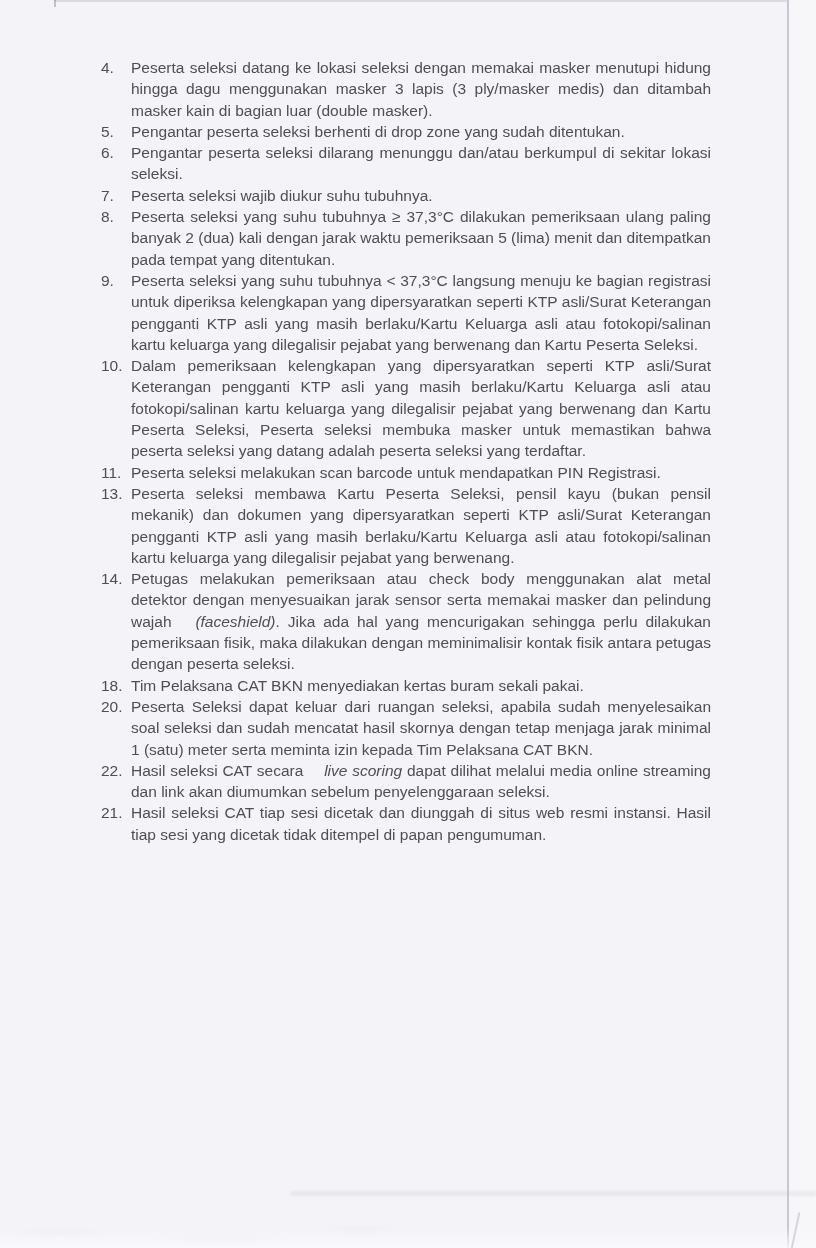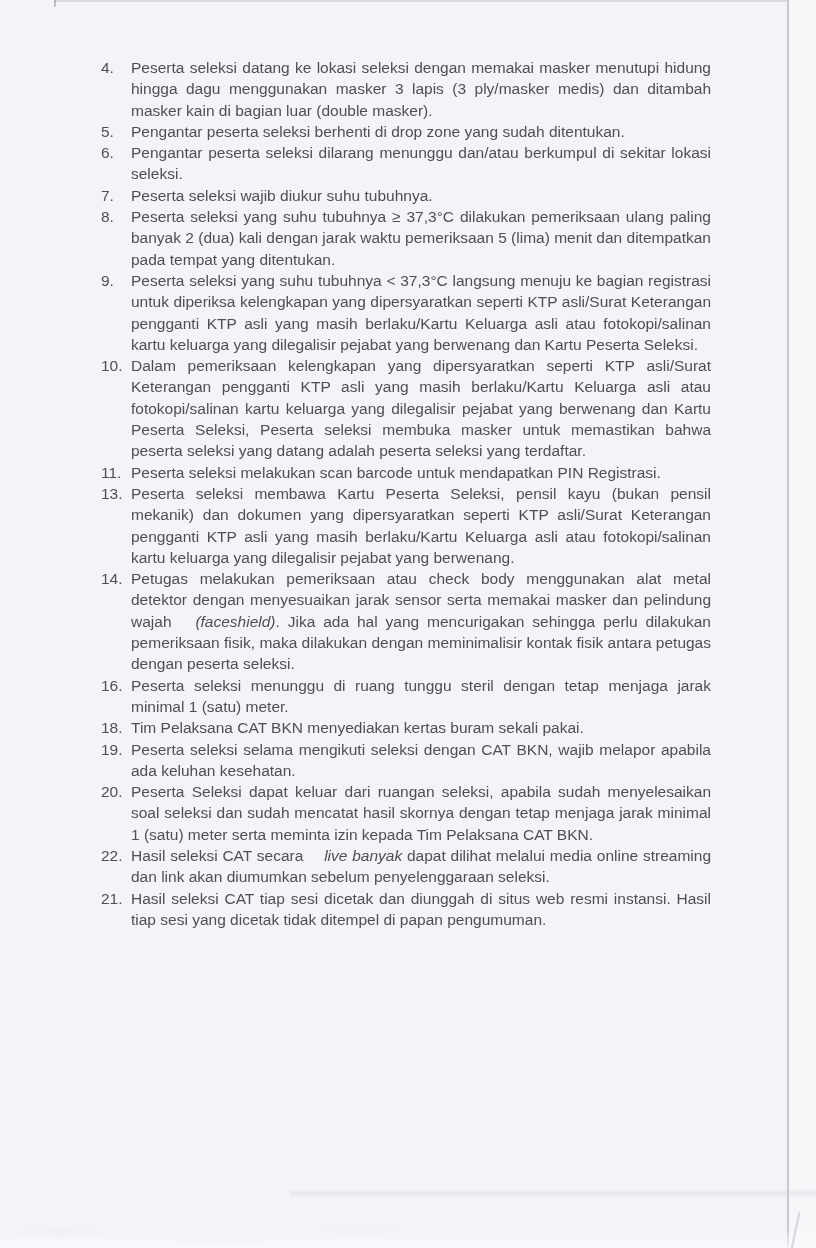--- a/index.html
+++ b/index.html
@@ -133,37 +133,29 @@
       </div>
       <div class="list-item">
         <span class="num">13.</span>
         <div class="txt"><span>Peserta seleksi membawa Kartu Peserta Seleksi, pensil kayu (bukan pensil mekanik) dan dokumen yang dipersyaratkan seperti KTP asli/Surat Keterangan pengganti KTP asli yang masih berlaku/Kartu Keluarga asli atau fotokopi/salinan kartu keluarga yang dilegalisir pejabat yang berwenang.</span></div>
       </div>
       <div class="list-item">
         <span class="num">14.</span>
         <div class="txt"><span>Petugas melakukan pemeriksaan atau check body menggunakan alat metal detektor dengan menyesuaikan jarak sensor serta memakai masker dan pelindung wajah </span><em>(faceshield)</em><span>. Jika ada hal yang mencurigakan sehingga perlu dilakukan pemeriksaan fisik, maka dilakukan dengan meminimalisir kontak fisik antara petugas dengan peserta seleksi.</span></div>
       </div>
       <div class="list-item">
-        <span class="num">16.</span>
-        <div class="txt"><span>Peserta seleksi menunggu di ruang tunggu steril dengan tetap menjaga jarak minimal 1 (satu) meter.</span></div>
-      </div>
-      <div class="list-item">
         <span class="num">18.</span>
         <div class="txt"><span>Tim Pelaksana CAT BKN menyediakan kertas buram sekali pakai.</span></div>
-      </div>
-      <div class="list-item">
-        <span class="num">19.</span>
-        <div class="txt"><span>Peserta seleksi selama mengikuti seleksi dengan CAT BKN, wajib melapor apabila ada keluhan kesehatan.</span></div>
       </div>
       <div class="list-item">
         <span class="num">20.</span>
         <div class="txt"><span>Peserta Seleksi dapat keluar dari ruangan seleksi, apabila sudah menyelesaikan soal seleksi dan sudah mencatat hasil skornya dengan tetap menjaga jarak minimal 1 (satu) meter serta  meminta izin kepada Tim Pelaksana CAT BKN.</span></div>
       </div>
       <div class="list-item">
         <span class="num">22.</span>
-        <div class="txt"><span>Hasil seleksi CAT secara </span><em>live banyak</em><span> dapat dilihat melalui media online streaming dan link akan diumumkan sebelum penyelenggaraan seleksi.</span></div>
+        <div class="txt"><span>Hasil seleksi CAT secara </span><em>live scoring</em><span> dapat dilihat melalui media online streaming dan link akan diumumkan sebelum penyelenggaraan seleksi.</span></div>
       </div>
       <div class="list-item">
         <span class="num">21.</span>
         <div class="txt"><span>Hasil seleksi CAT tiap sesi dicetak dan diunggah di situs web resmi instansi. Hasil tiap sesi yang dicetak tidak ditempel di papan pengumuman.</span></div>
       </div>
     </div>
 </div>
 
 </body></html>

